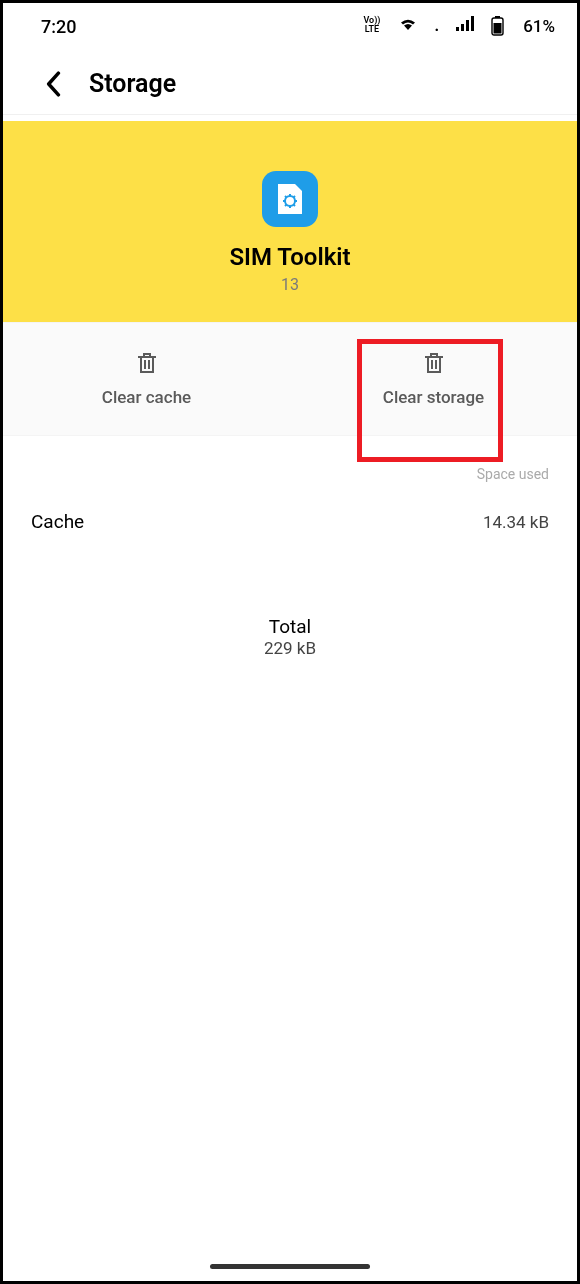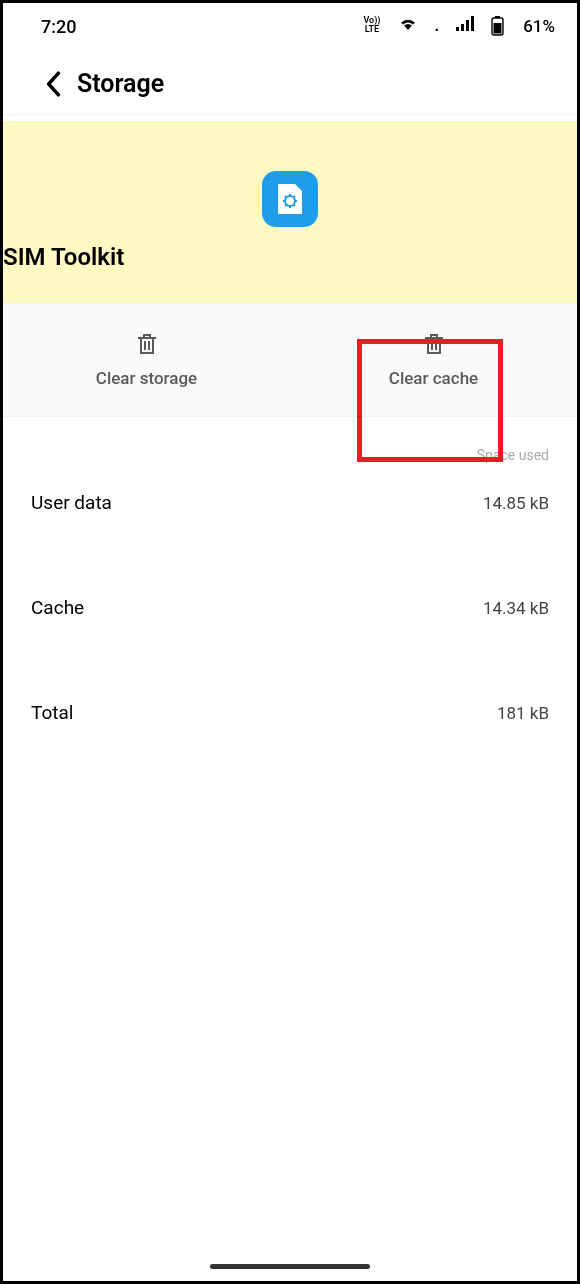--- a/index.html
+++ b/index.html
@@ -3,37 +3,37 @@
   <meta charset="utf-8">
   <style>
     * { margin:0; padding:0; box-sizing:border-box; font-family:-apple-system, BlinkMacSystemFont, 'Segoe UI', Roboto, sans-serif; }
     body { width:580px; height:1284px; background:#fff; border:3px solid #000; position:relative; overflow:hidden; }
     .status-bar { display:flex; justify-content:space-between; align-items:center; padding:8px 22px 6px 38px; height:44px; }
     .status-time { font-size:18px; font-weight:500; color:#000; }
     .status-right { display:flex; align-items:flex-start; gap:17px; font-size:15px; color:#000; }
     .status-right .lte { font-size:9px; line-height:1; font-weight:600; text-align:center; }
     .status-right .bat-text { font-size:17px; font-weight:500; margin-left:2px; }
     .status-right svg { display:block; }
-    .header { display:flex; align-items:center; padding:22px 18px 16px 36px; gap:10px; }
+    .header { display:flex; align-items:center; padding:22px 18px 16px 36px; gap:22px; }
     .back-chev { width:28px; height:28px; display:flex; align-items:center; justify-content:center; }
     .header-title { font-size:25px; font-weight:600; color:#000; }
     .divider-thin { height:1px; background:#f0f0f0; }
-    .app-hero { background:#fef9c3; padding:50px 0 28px 0; margin-top:6px; }
+    .app-hero { background:#fde047; padding:50px 0 28px 0; text-align:center; margin-top:6px; }
     .app-icon { width:56px; height:56px; background:#1f9de8; border-radius:14px; margin:0 auto 16px auto; display:flex; align-items:center; justify-content:center; }
     .app-name { font-size:24px; font-weight:600; color:#000; margin-bottom:4px; }
     .app-ver { font-size:16px; color:#7a7a7a; }
     .action-row { display:flex; background:#fafafa; padding:28px 0 28px 0; border-top:1px solid #f4f4f4; border-bottom:1px solid #f4f4f4; }
     .action-btn { flex:1; display:flex; flex-direction:column; align-items:center; gap:12px; color:#5a5a5a; }
     .action-btn svg { width:24px; height:24px; }
     .action-label { font-size:17px; font-weight:500; color:#5a5a5a; }
     .highlight-box { position:absolute; border:5px solid #ed1c24; pointer-events:none; }
     .section { padding:30px 28px 4px 28px;text-align:right; }
     .section-heading { font-size:14px; color:#aaa; margin-bottom:16px; }
     .row { display:flex; justify-content:space-between; align-items:center; padding:12px 0; margin-bottom:58px; }
-    .row:last-child { margin-bottom:0; }
+    .row:last-child { margin-bottom:0;flex-direction:column; }
     .row-label { font-size:19px; color:#000; }
     .row-value { font-size:17px; color:#444; }
     .gesture-bar { position:absolute; bottom:12px; left:50%; transform:translateX(-50%); width:160px; height:5px; background:#333; border-radius:3px; }
   </style>
 </head>
 <body>
 
 <div class="status-bar">
   <div class="status-time">7:20</div>
   <div class="status-right">
@@ -79,48 +79,45 @@
         <line x1="8" y1="20" x2="10" y2="20"></line>
         <line x1="20" y1="20" x2="22" y2="20"></line>
         <line x1="10" y1="15" x2="11.5" y2="16.5"></line>
         <line x1="18.5" y1="23.5" x2="20" y2="25"></line>
         <line x1="20" y1="15" x2="18.5" y2="16.5"></line>
         <line x1="11.5" y1="23.5" x2="10" y2="25"></line>
       </g>
     </svg>
   </div>
   <div class="app-name">SIM Toolkit</div>
+  <div class="app-ver">13</div>
 </div>
 
 <div class="action-row">
   <div class="action-btn">
     <svg viewBox="0 0 24 24">
         <path d="M4 6 L20 6 M9 3 L15 3 L15 6 L9 6 Z M6 6 L6 21 L18 21 L18 6 M10 10 L10 17 M14 10 L14 17" stroke="#5a5a5a" stroke-width="2" fill="none" stroke-linecap="square"></path>
       </svg>
-    <span class="action-label">Clear storage</span>
+    <span class="action-label">Clear cache</span>
   </div>
   <div class="action-btn">
     <svg viewBox="0 0 24 24">
         <path d="M4 6 L20 6 M9 3 L15 3 L15 6 L9 6 Z M6 6 L6 21 L18 21 L18 6 M10 10 L10 17 M14 10 L14 17" stroke="#5a5a5a" stroke-width="2" fill="none" stroke-linecap="square"></path>
       </svg>
-    <span class="action-label">Clear cache</span>
+    <span class="action-label">Clear storage</span>
   </div>
 </div>
 
 <div class="highlight-box" style="left:354px; top:336px; width:146px; height:123px;"></div>
 
 <div class="section">
   <div class="section-heading">Space used</div>
   <div class="row">
-    <span class="row-label">User data</span>
-    <span class="row-value">14.85 kB</span>
-  </div>
-  <div class="row">
     <span class="row-label">Cache</span>
     <span class="row-value">14.34 kB</span>
   </div>
   <div class="row">
     <span class="row-label">Total</span>
-    <span class="row-value">181 kB</span>
+    <span class="row-value">229 kB</span>
   </div>
 </div>
 
 <div class="gesture-bar"></div>
 
 </body></html>

